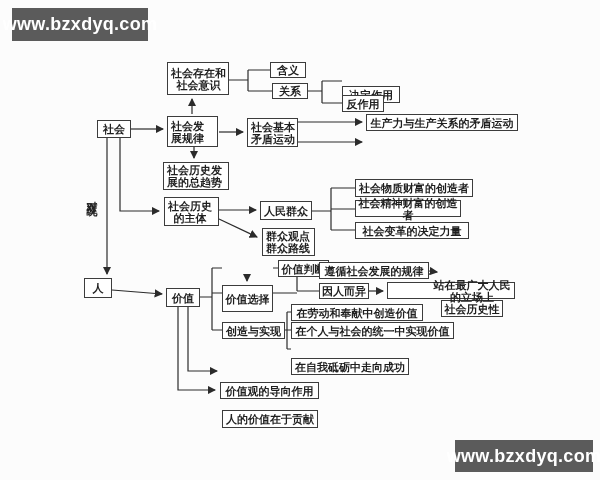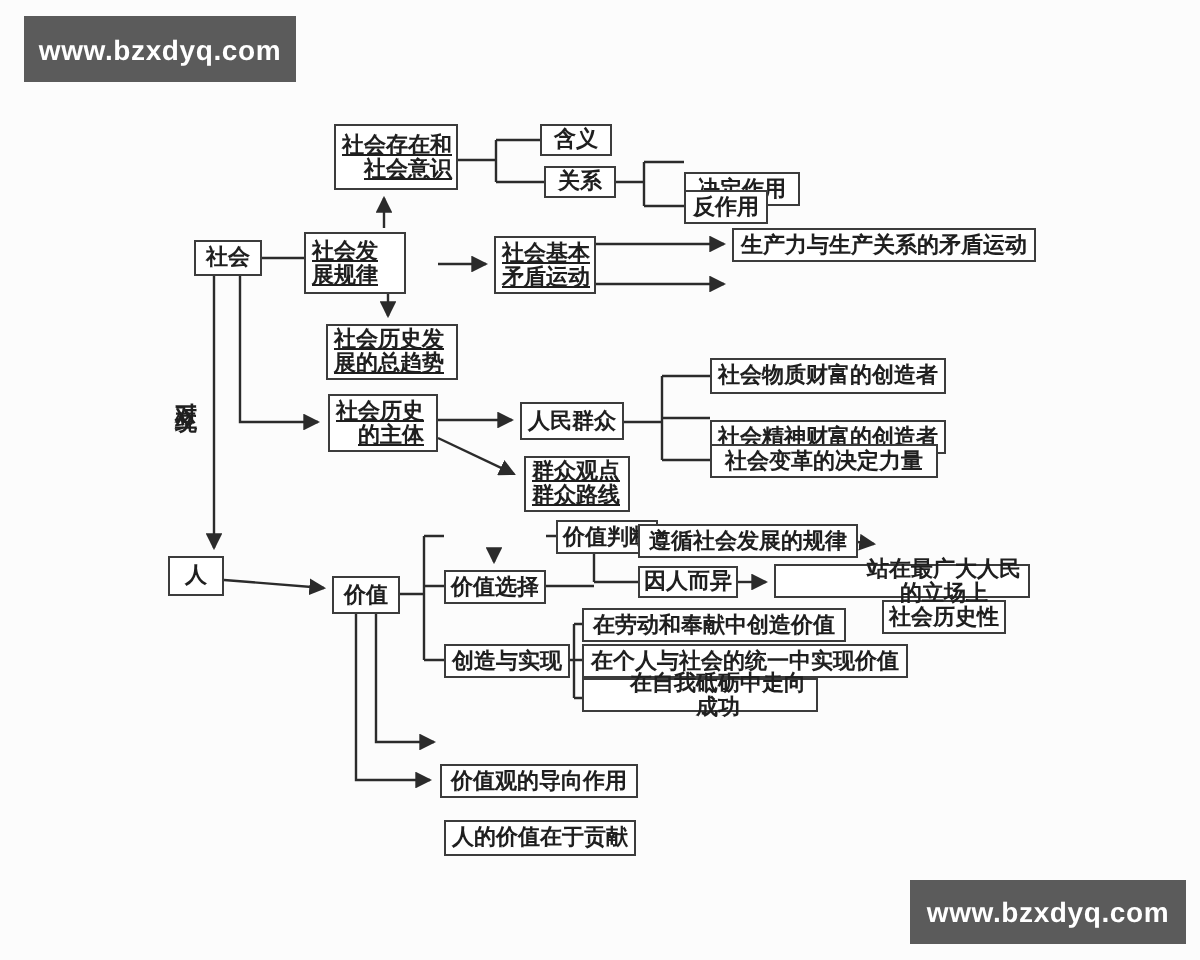--- a/index.html
+++ b/index.html
@@ -10,25 +10,25 @@
     overflow:hidden;
   }
   .node {
     position:absolute; box-sizing:border-box;
     border:1px solid var(--box-border,#3c3c3c);
     background:#ffffff; color:#1f1f1f;
     font-weight:bold; font-size:11px; line-height:12px;
     display:flex; align-items:center; justify-content:center;
     text-align:center; white-space:pre-line; padding:1px 2px;
   }
-  .node.ml { justify-content:flex-start; text-align:right; padding-left:3px;text-decoration:underline; }
+  .node.ml { justify-content:flex-start; text-align:center; padding-left:3px; }
   .wm {
     position:absolute; box-sizing:border-box;
     background:var(--watermark-bg,#5b5b5b); color:var(--watermark-fg,#ffffff);
-    font-weight:bold; font-size:14px; letter-spacing:0.3px;
+    font-weight:bold; font-size:18px; letter-spacing:0.3px;
     display:flex; align-items:center; justify-content:center;
   }
   .vlabel {
     position:absolute; writing-mode:vertical-rl; text-orientation:upright;
     color:#1f1f1f; font-weight:bold; font-size:11px; line-height:12px;
     letter-spacing:2px;
   }
   svg.connectors { position:absolute; left:0; top:0; pointer-events:none; }
   svg.connectors path { stroke:var(--line,#2b2b2b); stroke-width:1.2; fill:none; }
   svg.connectors marker path { fill:var(--line,#2b2b2b); stroke:none; }
@@ -76,47 +76,47 @@
   <div class="vlabel" style="left:86px; top:192px; height:60px;">对立统一</div>
 
   <div class="node ml" style="left:167px; top:62px;  width:62px;  height:33px;">社会存在和
 社会意识</div>
   <div class="node" style="left:270px; top:62px;  width:36px;  height:16px;">含义</div>
   <div class="node" style="left:272px; top:83px;  width:36px;  height:16px;">关系</div>
   <div class="node" style="left:342px; top:86px;  width:58px;  height:17px;">决定作用</div>
   <div class="node" style="left:342px; top:95px;  width:42px;  height:17px;">反作用</div>
 
   <div class="node" style="left:97px;  top:120px; width:34px;  height:18px;">社会</div>
-  <div class="node ml" style="left:152px; top:116px; width:51px;  height:31px;">社会发
+  <div class="node ml" style="left:167px; top:116px; width:51px;  height:31px;">社会发
 展规律</div>
   <div class="node ml" style="left:247px; top:118px; width:51px;  height:29px;">社会基本
 矛盾运动</div>
   <div class="node" style="left:366px; top:114px; width:152px; height:17px;">生产力与生产关系的矛盾运动</div>
 
   <div class="node ml" style="left:163px; top:162px; width:66px;  height:28px;">社会历史发
 展的总趋势</div>
   <div class="node ml" style="left:164px; top:197px; width:55px;  height:29px;">社会历史
 的主体</div>
   <div class="node" style="left:260px; top:201px; width:52px;  height:19px;">人民群众</div>
   <div class="node ml" style="left:262px; top:228px; width:53px;  height:28px;">群众观点
 群众路线</div>
   <div class="node" style="left:355px; top:179px; width:118px; height:18px;">社会物质财富的创造者</div>
-  <div class="node" style="left:355px; top:210px; width:118px; height:17px;">社会精神财富的创造者</div>
+  <div class="node" style="left:355px; top:200px; width:106px; height:17px;">社会精神财富的创造者</div>
   <div class="node" style="left:355px; top:222px; width:114px; height:17px;">社会变革的决定力量</div>
 
   <div class="node" style="left:84px;  top:278px; width:28px;  height:20px;">人</div>
   <div class="node" style="left:166px; top:288px; width:34px;  height:19px;">价值</div>
   <div class="node" style="left:230px; top:260px; width:51px;  height:17px;margin-left:48px;">价值判断</div>
-  <div class="node" style="left:222px; top:285px; width:51px;  height:17px;">价值选择</div>
+  <div class="node" style="left:222px; top:285px; width:51px;  height:27px;">价值选择</div>
   <div class="node" style="left:319px; top:262px; width:110px; height:17px;">遵循社会发展的规律</div>
   <div class="node" style="left:441px; top:264px; width:62px;  height:17px;margin-top:36px;">社会历史性</div>
   <div class="node" style="left:319px; top:283px; width:50px;  height:16px;">因人而异</div>
   <div class="node" style="left:387px; top:282px; width:128px; height:17px;padding-left:44px;">站在最广大人民的立场上</div>
 
   <div class="node" style="left:222px; top:322px; width:63px;  height:17px;">创造与实现</div>
   <div class="node" style="left:291px; top:304px; width:132px; height:17px;">在劳动和奉献中创造价值</div>
   <div class="node" style="left:291px; top:322px; width:163px; height:17px;">在个人与社会的统一中实现价值</div>
-  <div class="node" style="left:291px; top:339px; width:118px; height:17px;padding-left:20px;">在自我砥砺中走向成功</div>
+  <div class="node" style="left:291px; top:358px; width:118px; height:17px;">在自我砥砺中走向成功</div>
 
   <div class="node" style="left:222px; top:362px; width:96px;  height:18px;margin-top:48px;">人的价值在于贡献</div>
   <div class="node" style="left:220px; top:382px; width:99px;  height:17px;">价值观的导向作用</div>
 
 </div>
 
 </body></html>

